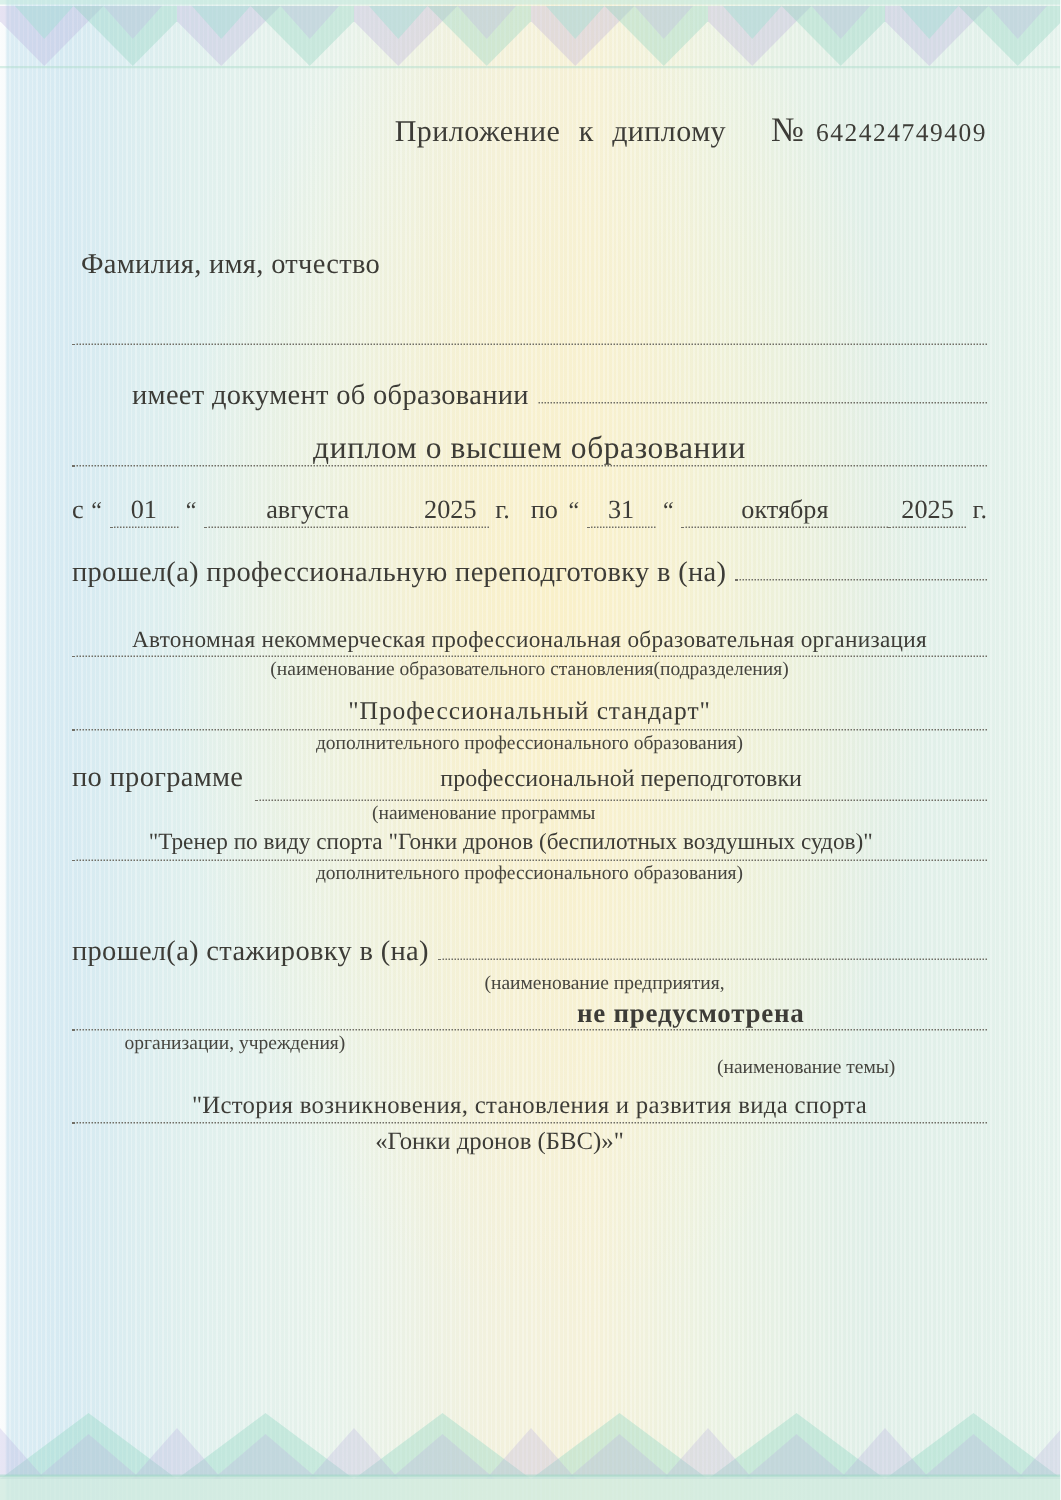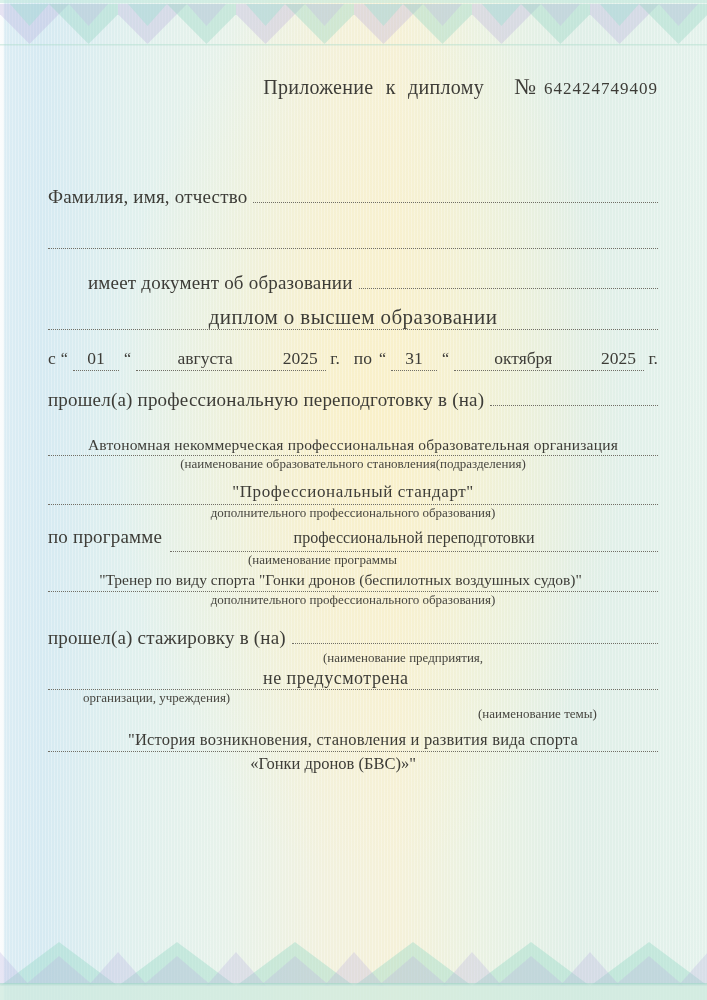--- a/index.html
+++ b/index.html
@@ -29,21 +29,21 @@
   .num-sign{font-size:23px;}
   .doc-number{font-size:17px;letter-spacing:1px;}
 
   .flexline{display:flex;align-items:baseline;}
   .dotfill{flex:1;border-bottom:1.2px dotted #716f66;margin-left:6px;height:1em;}
   .lbl{font-size:19px;letter-spacing:.2px;white-space:nowrap;}
 
   .valueline{border-bottom:1.2px dotted #716f66;text-align:center;}
   .caption{font-size:13px;color:#46453f;line-height:16px;box-sizing:border-box;width:100%;}
 
-  .row-name-label{margin-top:84px;line-height:26px;}
+  .row-name-label{margin-top:64px;line-height:26px;flex-direction:column;}
   .row-name-value{margin-top:22px;font-size:20px;line-height:24px;letter-spacing:.4px;padding-right:55px;}
   .row-empty{margin-top:38px;height:0;border-bottom:1.2px dotted #716f66;}
   .row-edu{margin-top:22px;line-height:24px;margin-left:40px;}
   .cap-edu{text-align:left;padding-left:305px;}
   .row-edu-value{margin-top:10px;font-size:21px;line-height:24px;letter-spacing:.4px;}
 
   .dates{margin-top:16px;display:flex;align-items:baseline;font-size:17.5px;line-height:24px;}
   .q{margin:0 5px;font-size:16px;}
   .ubox{border-bottom:1.2px dotted #716f66;text-align:center;}
   .u-day{width:46px;}
@@ -56,24 +56,24 @@
   .row-retraining{margin-top:16px;line-height:26px;}
   .row-org1{margin-top:21px;font-size:15.5px;line-height:21px;letter-spacing:.2px;}
   .row-org2{margin-top:8px;font-size:17px;line-height:24px;letter-spacing:.6px;}
   .cap-center{text-align:center;}
 
   .row-program{margin-top:2px;line-height:27px;}
   .program-fill{flex:1;border-bottom:1.2px dotted #716f66;text-align:center;font-size:16px;margin-left:8px;}
   .cap-program{text-align:left;padding-left:200px;}
   .row-program-value{margin-top:0;font-size:15.5px;line-height:23px;padding-right:25px;}
 
-  .row-internship{margin-top:17px;line-height:25px;}
+  .row-internship{margin-top:32px;line-height:25px;}
   .cap-intern1{text-align:left;padding-left:275px;}
   .row-intern-value{margin-top:1px;font-size:18px;line-height:22px;letter-spacing:.5px;text-align:left;padding-left:0;}
-  .row-intern-value .inner{display:block;padding-left:215px;}
+  .row-intern-value .inner{display:block;text-align:center;padding-left:215px;font-weight:bold;}
   .cap-intern2{text-align:left;padding-left:35px;}
 
   .row-thesis{margin-top:10px;line-height:25px;}
   .cap-thesis{text-align:left;padding-left:430px;}
   .row-thesis1{margin-top:6px;font-size:16.5px;line-height:23px;letter-spacing:.2px;}
   .row-thesis2{font-size:16.5px;line-height:24px;text-align:center;padding-right:40px;}
 </style>
 </head>
 <body>
 

